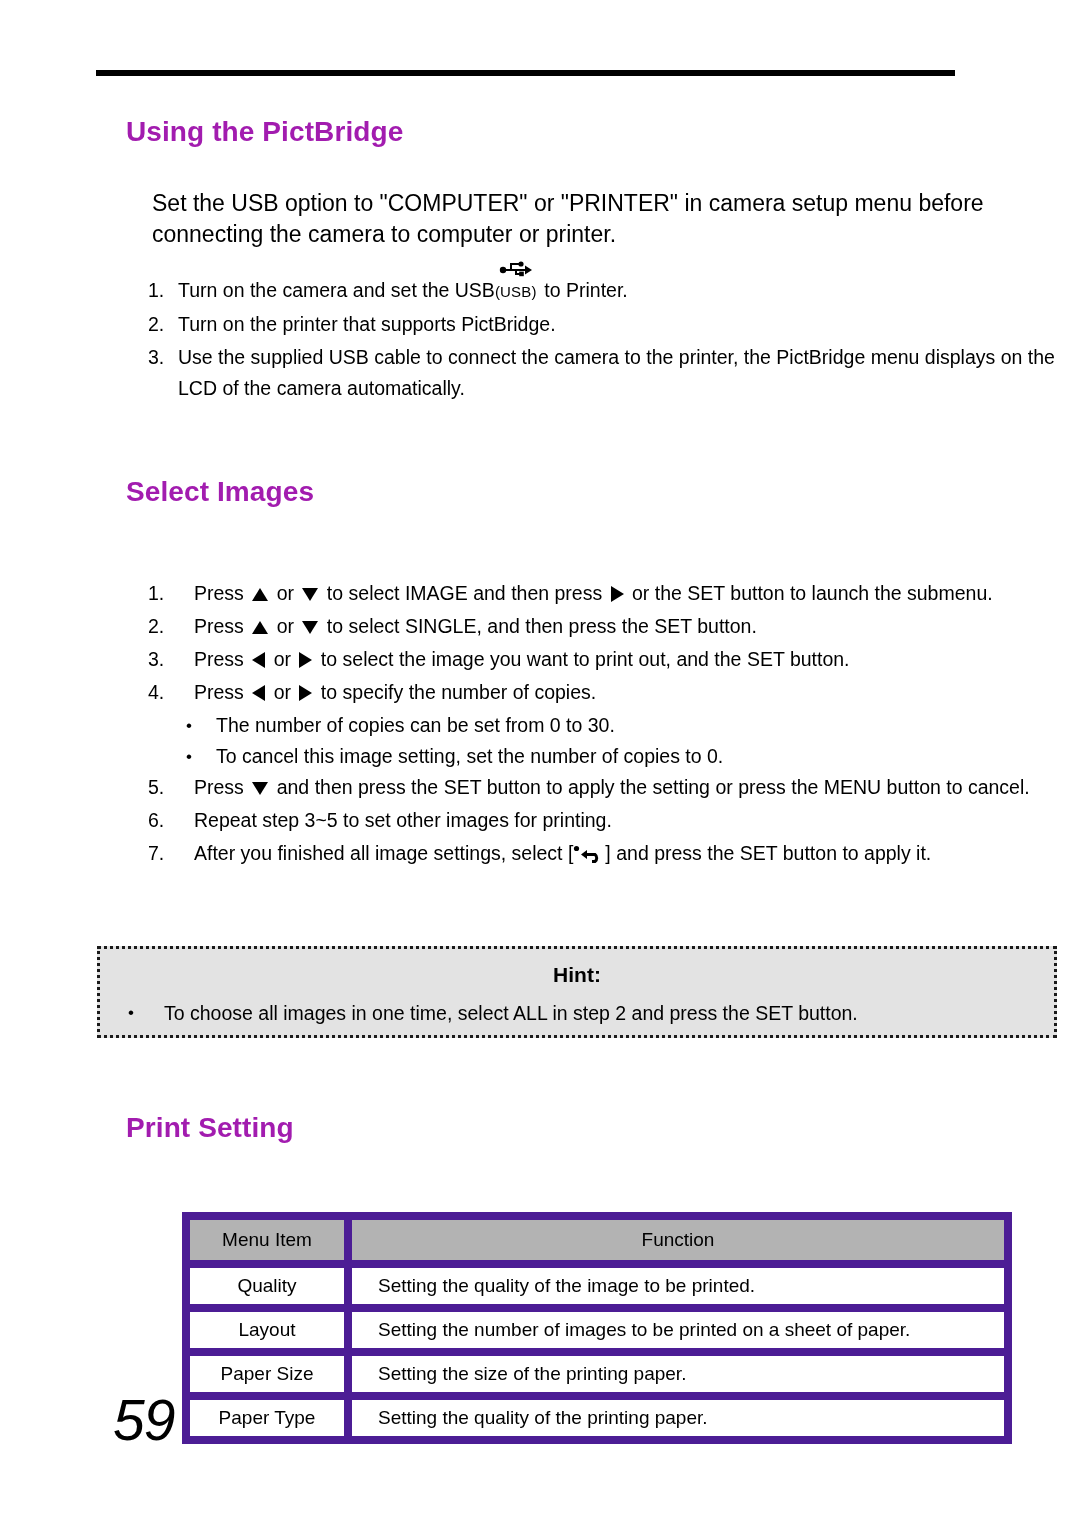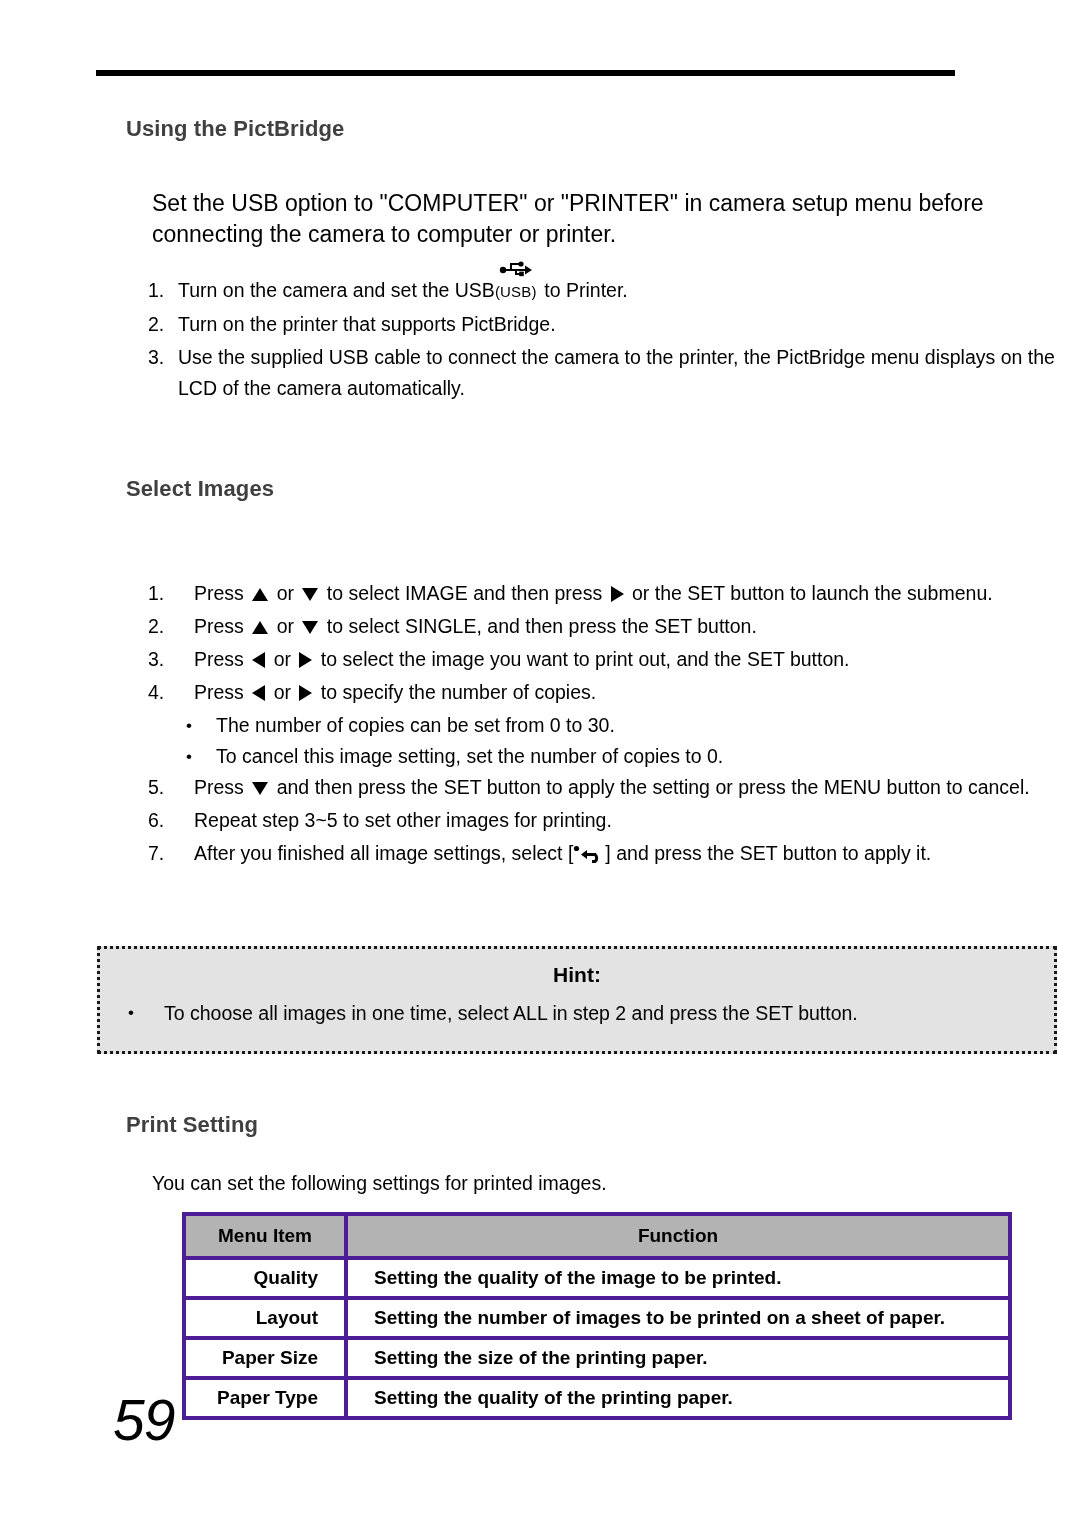--- a/index.html
+++ b/index.html
@@ -28,25 +28,25 @@
     top: 70px;
     width: 859px;
     height: 6px;
     background: #000000;
   }
 
   
   h1.section-title {
     position: absolute;
     margin: 0;
-    font-size: 22px;
+    font-size: 28px;
     font-weight: bold;
     letter-spacing: 0.1px;
     line-height: 1;
-    color: #404040;
+    color: #a21caf;
   }
   #title-pictbridge { left: 126px; top: 118px; }
   #title-select     { left: 126px; top: 478px; }
   #title-print      { left: 126px; top: 1098px; margin-top: 16px; }
 
   
   .intro {
     position: absolute;
     left: 152px;
     top: 188px;
@@ -161,21 +161,21 @@
     height: 19px;
     vertical-align: -3px;
   }
 
   
   .hint-box {
     position: absolute;
     left: 97px;
     top: 946px;
     width: 960px;
-    height: 108px;
+    height: 92px;
     background: #e3e3e3;
     border: 3px dotted #1a1a1a;
     box-sizing: border-box;
   }
   .hint-title {
     position: absolute;
     left: 0;
     top: 14px;
     width: 100%;
     text-align: center;
@@ -197,32 +197,32 @@
   table.print-table {
     position: absolute;
     left: 182px;
     top: 1212px;
     width: 830px;
     border-collapse: collapse;
     font-size: 19px;
   }
   table.print-table th,
   table.print-table td {
-    border: 4px solid #4c1d95;
+    border: 8px solid #4c1d95;
     padding: 5px 26px;
-    font-weight: bold;
+    font-weight: normal;
     line-height: 26px;
   }
   table.print-table thead th {
     background: #b3b3b3;
     text-align: center;
     height: 30px;
   }
   table.print-table col.c1 { width: 162px; }
-  table.print-table tbody td.menu-cell { text-align: right; }
+  table.print-table tbody td.menu-cell { text-align: center; }
   table.print-table tbody td.func-cell { text-align: left; }
 
   
   .page-number {
     position: absolute;
     left: 113px;
     top: 1387px;
     font-size: 57px;
     font-style: italic;
     font-weight: normal;
@@ -328,21 +328,20 @@
   <div class="hint-box">
     <div class="hint-title">Hint:</div>
     <div class="hint-line">
       <span class="dot">•</span>
       <span><span>To choose all images in one time, select </span><b>ALL</b><span> in step 2 and press the </span><b>SET</b><span> button.</span></span>
     </div>
   </div>
 
   <h1 class="section-title" id="title-print">Print Setting</h1>
 
-  <div class="intro-2">You can set the following settings for printed images.</div>
 
   <table class="print-table">
     <colgroup>
         <col class="c1">
         <col class="c2">
       </colgroup>
     <thead>
       <tr>
         <th>Menu Item</th>
         <th>Function</th>

